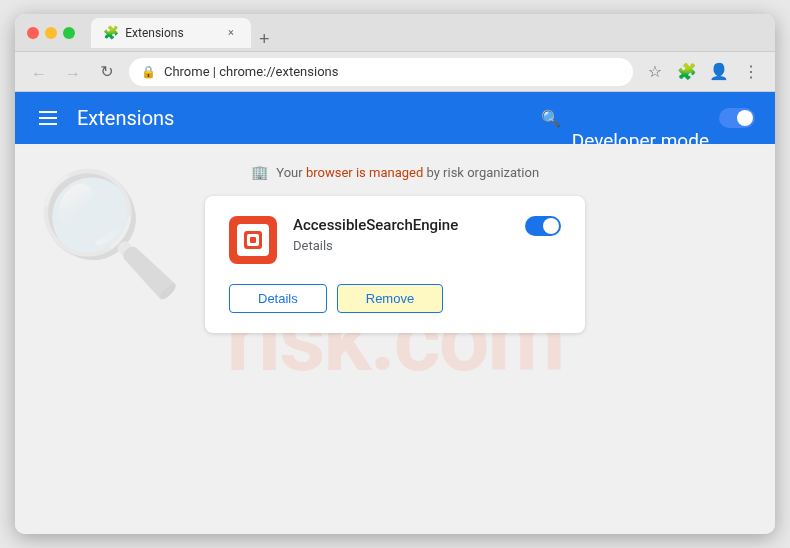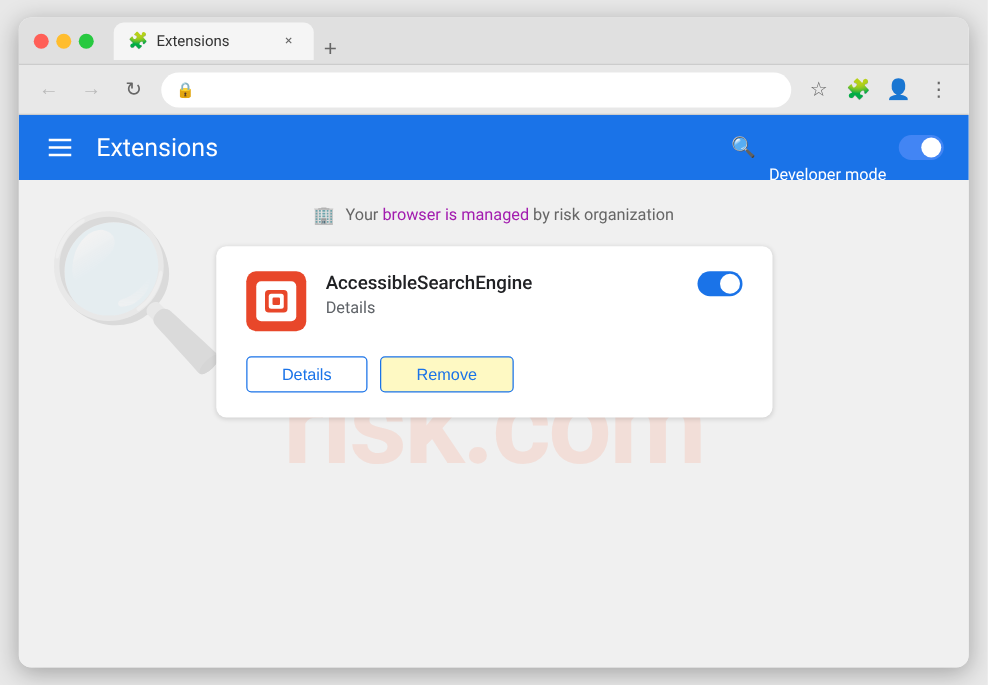--- a/index.html
+++ b/index.html
@@ -214,21 +214,21 @@
     .search-icon-btn {
       background: none;
       border: none;
       cursor: pointer;
       color: white;
       font-size: 16px;
     }
 
     .dev-mode-label {
       color: white;
-      font-size: 13px;
+      font-size: 19px;
       margin-top: 44px;
     }
 
     .toggle-switch {
       width: 36px;
       height: 20px;
       background: #3367d6;
       border-radius: 10px;
       position: relative;
       cursor: pointer;
@@ -304,30 +304,30 @@
       color: #666;
       font-size: 14px;
     }
 
     .managed-text {
       font-size: 13px;
       color: #666;
     }
 
     .managed-text a {
-      color: #a21caf;
+      color: #c2410c;
       text-decoration: none;
     }
 
     
     .extension-card {
       background: white;
       border-radius: 8px;
       padding: 20px 24px;
-      width: 445px;
+      width: 380px;
       box-shadow: 0 1px 4px rgba(0,0,0,0.15);
       position: relative;
       z-index: 1;
     }
 
     .ext-header {
       display: flex;
       align-items: flex-start;
       gap: 16px;
       margin-bottom: 20px;
@@ -438,20 +438,23 @@
       <button class="new-tab-btn">+</button>
     </div>
   </div>
 
   <div class="address-bar">
     <button class="nav-btn disabled">←</button>
     <button class="nav-btn disabled">→</button>
     <button class="nav-btn">↻</button>
     <div class="omnibox">
       <span class="omnibox-lock">🔒</span>
+      <span class="omnibox-text">
+        <span>Chrome</span><span> | </span><span>chrome://extensions</span>
+      </span>
     </div>
     <div class="toolbar-icons">
       <button class="toolbar-icon">☆</button>
       <button class="toolbar-icon">🧩</button>
       <button class="toolbar-icon">👤</button>
       <button class="toolbar-icon">⋮</button>
     </div>
   </div>
 
   <div class="extensions-header">

